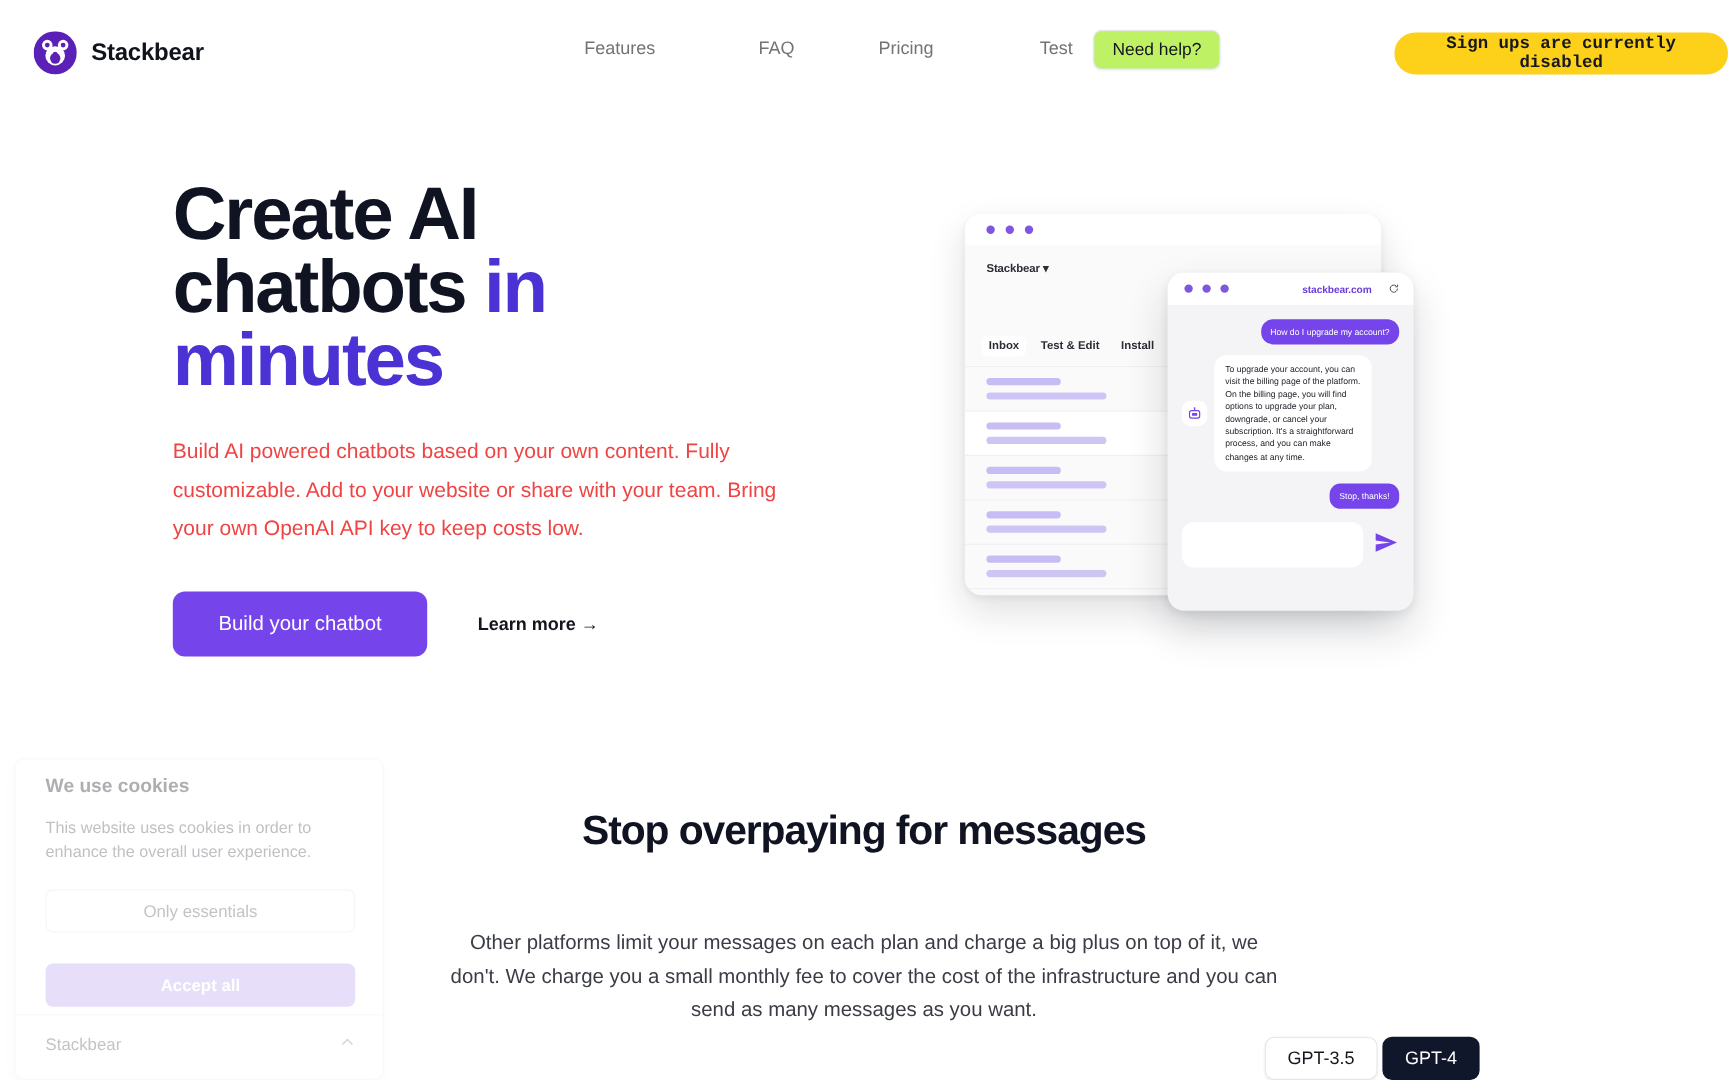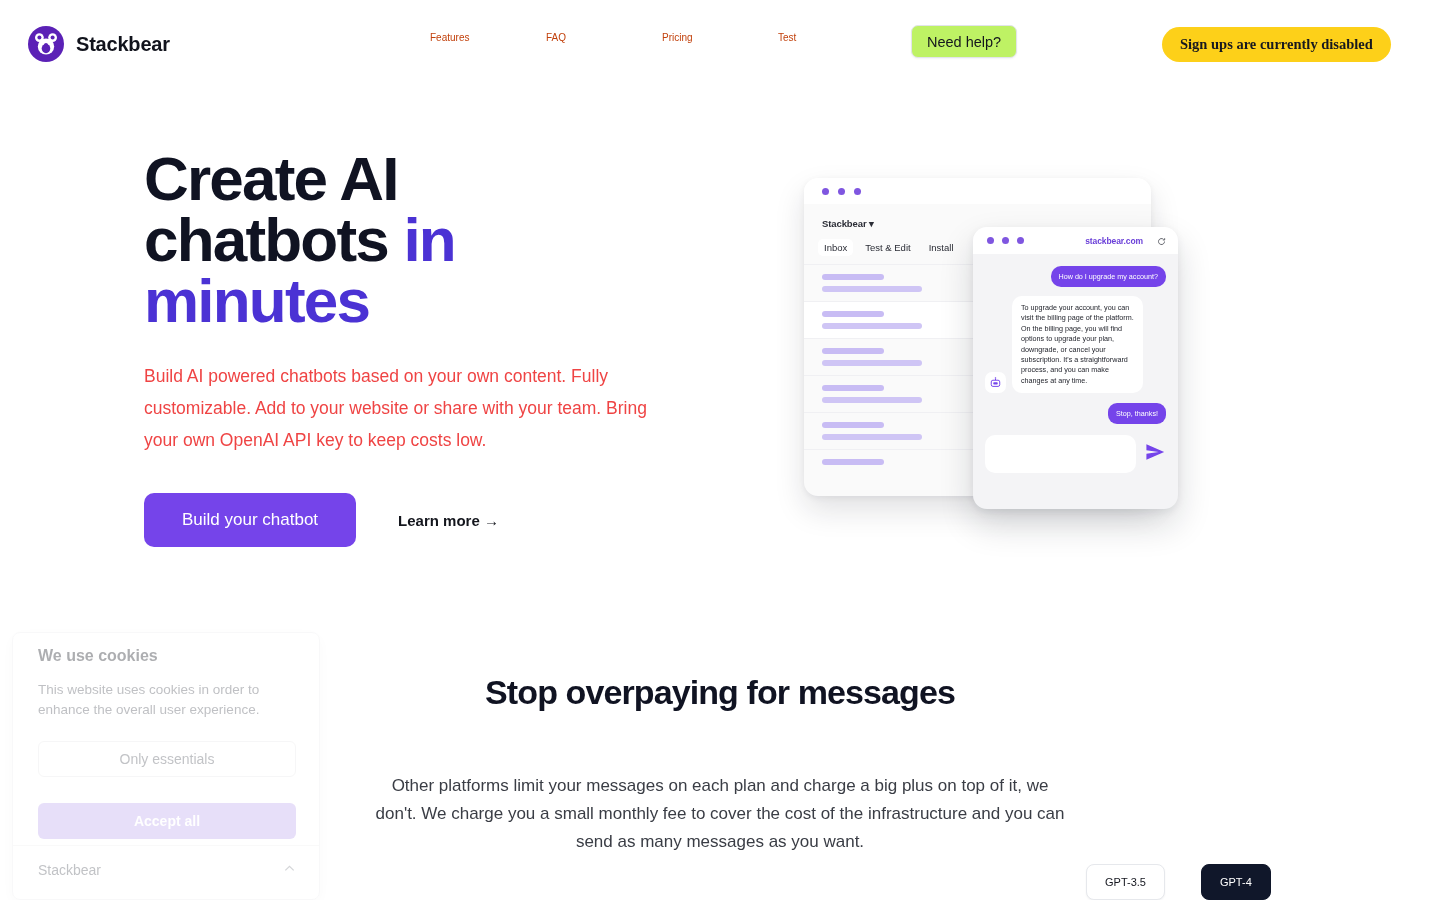--- a/index.html
+++ b/index.html
@@ -16,41 +16,41 @@
   .header {
     position: absolute; top: 0; left: 0; width: 1440px; height: 88px;
     display: flex; align-items: center; background: #fff; z-index: 20;
   }
   .brand { position: absolute; left: 28px; top: 26px; display: flex; align-items: center; gap: 12px; }
   .logo-mark { width: 36px; height: 36px; display: block; }
   .brand-name { font-size: 20px; font-weight: 700; color: #11131c; letter-spacing: -0.2px; }
 
   .nav { position: absolute; left: 430px; top: 32px; display: flex; align-items: center; gap: 0; }
   .nav a {
-    font-size: 10px; color: #c2410c; text-decoration: none; font-weight: 400;
-    display: inline-block; text-align: left;
+    font-size: 15px; color: #737373; text-decoration: none; font-weight: 400;
+    display: inline-block; text-align: right;
   }
   .nav-item-0 { width: 116px; }
   .nav-item-1 { width: 116px; }
   .nav-item-2 { width: 116px; }
   .nav-item-3 { width: 116px; }
 
   .help-btn {
     position: absolute; left: 911px; top: 25px;
     height: 33px; padding: 0 15px;
     background: #bef264; border: 1px solid #e2e4e9; border-radius: 7px;
     font-size: 14.5px; color: #14161d; font-family: inherit;
     display: flex; align-items: center; cursor: pointer;
     box-shadow: 0 1px 2px rgba(16,24,40,0.05);
   }
   .signup-btn {
     position: absolute; left: 1162px; top: 27px;
     height: 35px; padding: 0 18px;
     background: #fdd019; border: none; border-radius: 17.5px;
-    font-size: 14.5px; font-weight: 700; color: #16181f; font-family: Liberation Serif, serif;
+    font-size: 14.5px; font-weight: 700; color: #16181f; font-family: Liberation Mono, monospace;
     display: flex; align-items: center; cursor: pointer;
   }
 
   
   .hero-title {
     position: absolute; left: 144px; top: 148px; width: 560px;
     font-size: 62px; line-height: 61px; font-weight: 700;
     letter-spacing: -1.8px; color: #101322;
   }
   .hero-title .accent { color: #4b32d4; }
@@ -78,21 +78,21 @@
     position: absolute; left: 9px; top: 8px; width: 347px; height: 318px;
     background: #fafafa; border-radius: 14px;
     box-shadow: 0 14px 30px rgba(21,23,40,0.13), 0 2px 6px rgba(21,23,40,0.06);
     overflow: hidden;
   }
   .win-bar { height: 26px; background: #ffffff; display: flex; align-items: center; padding-left: 18px; gap: 9px; }
   .dot { width: 7px; height: 7px; border-radius: 50%; background: #7f56e0; }
   .back-body { padding: 14px 0 0 0; }
   .back-brand { font-size: 9.5px; font-weight: 700; color: #2b2d36; padding-left: 18px; letter-spacing: -0.1px; }
   .back-tabs { display: flex; gap: 6px; padding: 10px 0 8px 14px; }
-  .back-tab { font-size: 9.5px; font-weight: 400; color: #2b2d36; padding: 3px 6px; border-radius: 5px; }
+  .back-tab { font-size: 9.5px; font-weight: 700; color: #2b2d36; padding: 3px 6px; border-radius: 5px; margin-top: 40px; }
   .back-tab.active { background: #ffffff; }
   .rows { position: relative; }
   .row { padding: 9px 18px 9px 18px; border-top: 1px solid #f0f0f3; }
   .row.sel { background: #ffffff; }
   .bar { height: 6px; border-radius: 3px; background: #c8bcf4; }
   .bar.short { width: 62px; }
   .bar.long { width: 100px; margin-top: 6px; background: #cfc5f5; }
   .scroll-track { position: absolute; right: 10px; top: 4px; width: 2px; height: 190px; background: #e9e9ee; border-radius: 1px; }
 
   .win-front {
@@ -105,21 +105,21 @@
     height: 27px; background: #ffffff; display: flex; align-items: center;
     padding: 0 12px 0 14px; gap: 8px;
   }
   .front-url { margin-left: auto; font-size: 8.5px; font-weight: 700; color: #6a3fd8; letter-spacing: -0.1px; }
   .refresh-ico { margin-left: 6px; width: 9px; height: 9px; }
   .chat { position: relative; padding: 12px 12px 0 12px; height: 255px; }
   .bub-user {
     margin-left: auto; background: #7544ea; color: #fff; border-radius: 10px;
     font-size: 7.2px; padding: 6px 8px; max-width: 128px; width: max-content;
   }
-  .bot-row { display: flex; align-items: flex-end; gap: 6px; margin-top: 9px; }
+  .bot-row { display: flex; align-items: center; gap: 6px; margin-top: 9px; }
   .bot-avatar {
     width: 21px; height: 21px; min-width: 21px; border-radius: 7px; background: #ffffff;
     display: flex; align-items: center; justify-content: center;
   }
   .bub-bot {
     background: #ffffff; border-radius: 10px; padding: 7px 9px;
     font-size: 7.2px; line-height: 10.4px; color: #23252d; width: 131px;
   }
   .bub-ack {
     margin-left: auto; margin-top: 10px; background: #7544ea; color: #fff;
@@ -133,22 +133,22 @@
   .sec-title {
     position: absolute; left: 0; top: 673px; width: 1440px; text-align: center;
     font-size: 34px; font-weight: 700; letter-spacing: -0.9px; color: #101322;
   }
   .sec-sub {
     position: absolute; left: 370px; top: 772px; width: 700px; text-align: center;
     font-size: 17px; line-height: 28px; color: #3a3d45;
   }
   .model-toggle { position: absolute; left: 1054px; top: 864px; display: flex; gap: 4px; }
   .model-btn {
-    height: 36px; padding: 0 18px; border-radius: 8px; font-size: 11px;
-    font-family: inherit; display: flex; align-items: center; cursor: pointer; margin-left: 32px;
+    height: 36px; padding: 0 18px; border-radius: 8px; font-size: 15px;
+    font-family: inherit; display: flex; align-items: center; cursor: pointer;
   }
   .model-btn.off { background: #ffffff; border: 1px solid #e6e8ec; color: #15171f; box-shadow: 0 1px 2px rgba(16,24,40,0.05); }
   .model-btn.on { background: #10172a; border: 1px solid #10172a; color: #ffffff; }
 
   
   .cookie {
     position: absolute; left: 12px; top: 632px; width: 308px; height: 268px;
     background: #ffffff; border: 1px solid #f0f0f2; border-radius: 8px;
     box-shadow: 0 4px 16px rgba(16,24,40,0.06); opacity: 0.42;
   }

